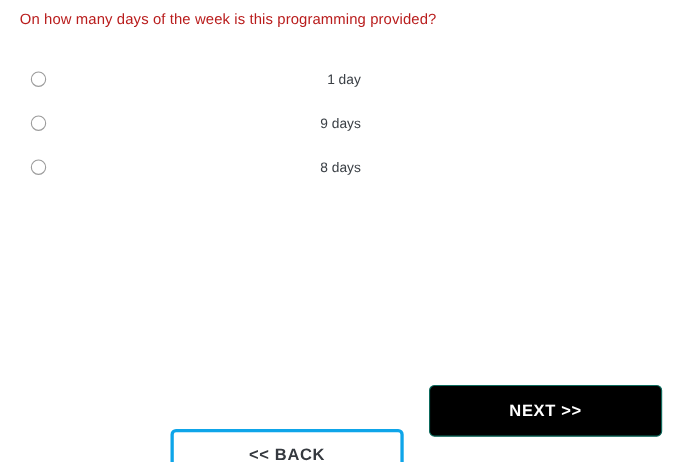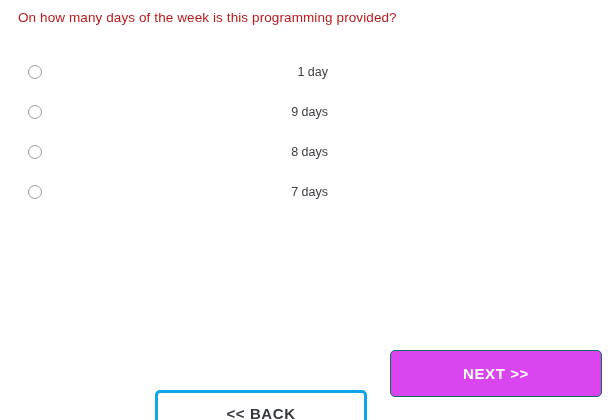--- a/index.html
+++ b/index.html
@@ -87,21 +87,21 @@
     left: 155px;
     width: 212px;
     background: #ffffff;
     border: 3px solid #0ea5e9;
     color: #35393f;
     margin-top: 40px;
   }
   .btn-next {
     left: 390px;
     width: 212px;
-    background: #d946ef;
+    background: #000000;
     border: 1px solid #0c6b5d;
     color: #ffffff;
   }
 </style>
 </head>
 <body>
 
 <div class="survey-page">
 
   <div class="question-title">On how many days of the week is this programming provided?</div>
@@ -119,24 +119,20 @@
       <span class="option-label">9 days</span>
     </div>
 
     <div class="option-row">
       <span class="radio-mark"></span>
       <span class="option-label">8 days</span>
     </div>
 
 
 
-    <div class="option-row">
-      <span class="radio-mark"></span>
-      <span class="option-label">7 days</span>
-    </div>
 
   </div>
 
   <div class="nav-bar">
     <div class="btn btn-back">&lt;&lt; BACK</div>
     <div class="btn btn-next">NEXT &gt;&gt;</div>
   </div>
 
 </div>
 

